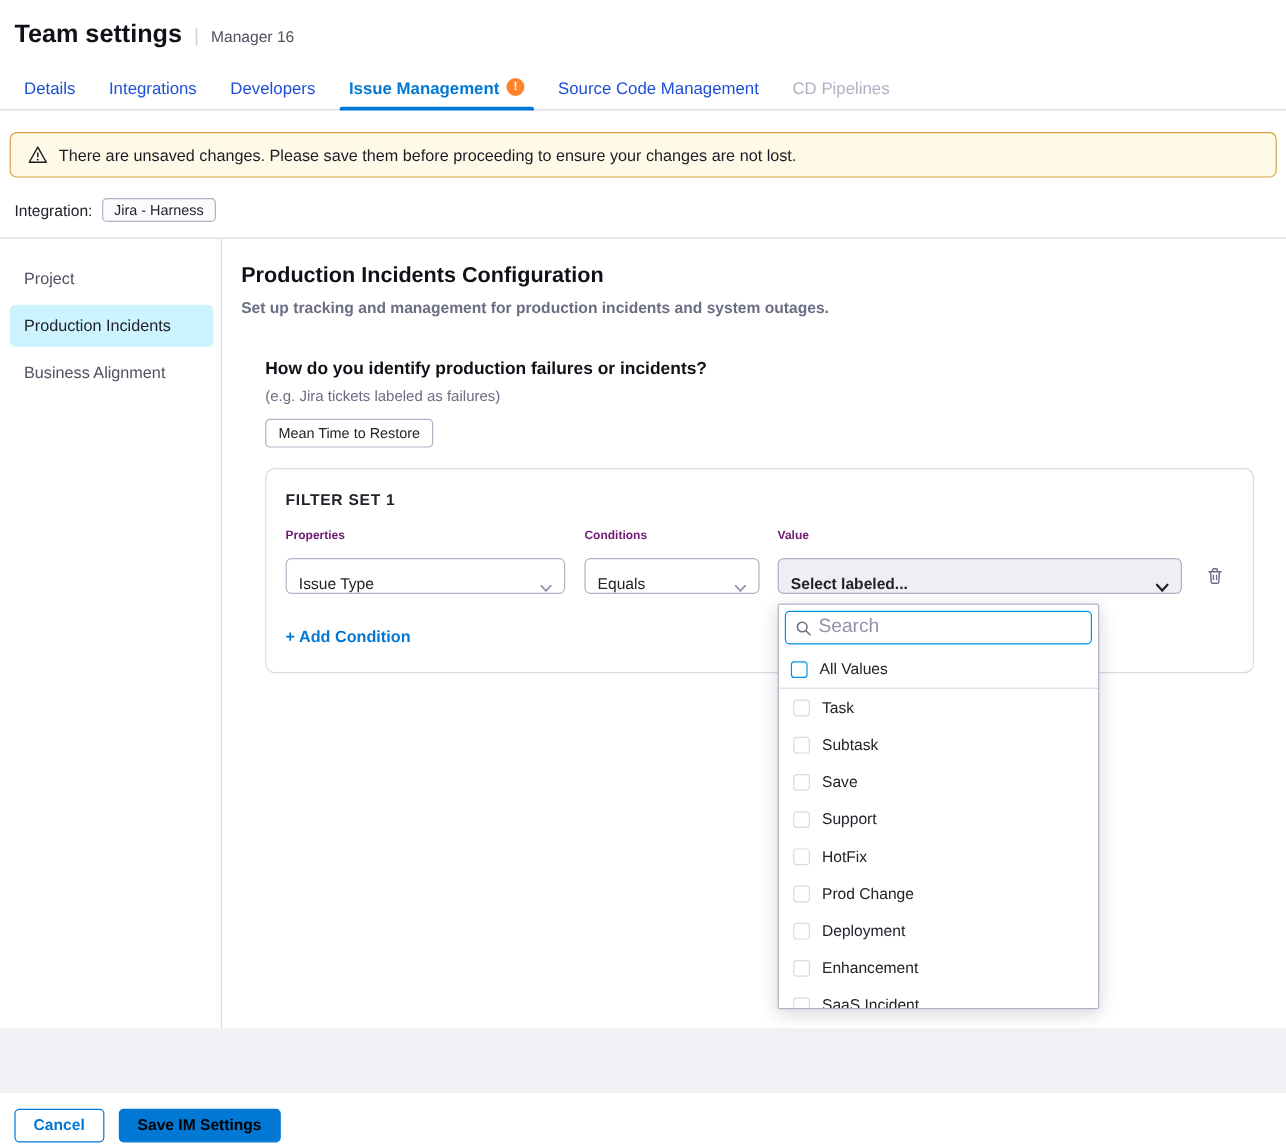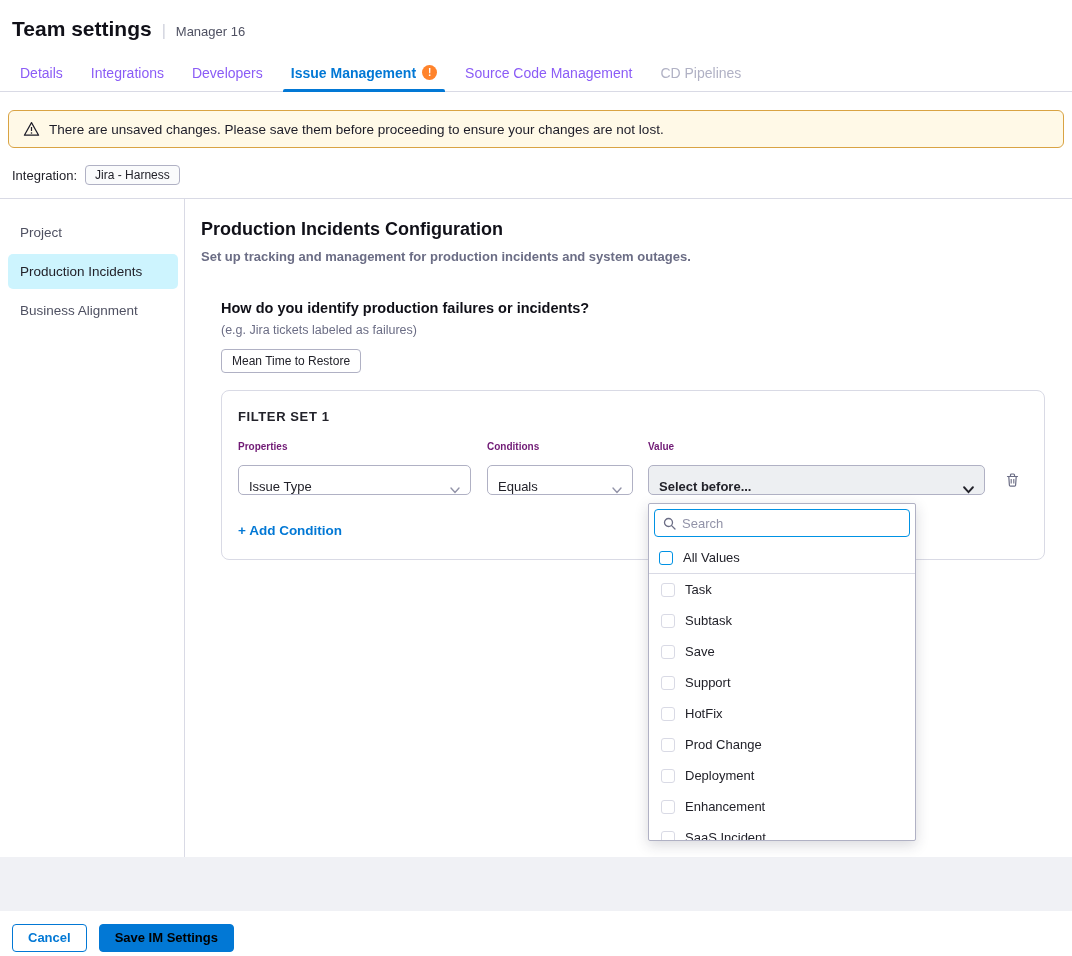--- a/index.html
+++ b/index.html
@@ -6,21 +6,21 @@
   html,body { width: 1072px; height: 956px; background: #fff; font-family: "Liberation Sans", sans-serif; color: #22222a; overflow: hidden; }
 
   
   .page-header { display:flex; align-items:baseline; gap:10px; padding: 17px 12px 13px 12px; }
   .page-title { font-size: 21px; font-weight: bold; color:#101018; }
   .title-sep { color:#cfd1dc; font-size:16px; }
   .title-sub { font-size: 13px; color:#4f5162; }
 
   
   .tabbar { display:flex; align-items:stretch; border-bottom:1px solid #d9dae5; padding:0 6px; height:38px; }
-  .tab { display:flex; align-items:center; gap:6px; padding:0 14px; font-size:14px; color:#8b5cf6; cursor:pointer; position:relative; }
+  .tab { display:flex; align-items:center; gap:6px; padding:0 14px; font-size:14px; color:#1d4ed8; cursor:pointer; position:relative; }
   .tab.active { color:#0278d5; font-weight:bold; }
   .tab.active::after { content:""; position:absolute; left:6px; right:6px; bottom:-1px; height:3px; background:#0278d5; border-radius:2px 2px 0 0; }
   .tab.disabled { color:#b0b1c4; }
   .tab-badge { width:15px; height:15px; border-radius:50%; background:#ff832b; color:#fff; font-size:10px; font-weight:bold; display:flex; align-items:center; justify-content:center; }
 
   
   .banner { margin: 18px 8px 8px 8px; background:#fff9e7; border:1px solid #d9a343; border-radius:6px; padding: 10px 14px; display:flex; align-items:center; gap:9px; font-size:13.5px; color:#1c1c28; }
   .banner svg { flex:0 0 auto; }
 
   
@@ -54,21 +54,21 @@
   .select .chev { color:#9293a8; display:flex; }
   .select.value-select { background:#edeff2; font-weight:bold; }
   .select.value-select .chev { color:#22222a; }
   .trash-btn { margin-left:20px; cursor:pointer; display:flex; align-items:center; }
   .add-condition { margin-top:28px; color:#0278d5; font-size:13.5px; font-weight:bold; cursor:pointer; display:inline-block; }
 
   
   .value-wrap { position:relative; width:337px; }
   .dropdown-panel { position:absolute; top:38px; left:0; width:268px; height:338px; background:#fff; border:1px solid #b0b1c4; box-shadow:0 4px 14px rgba(40,41,61,0.18); z-index:10; overflow:hidden; border-radius:2px; }
   .search-box { margin:5px; height:28px; border:1.5px solid #0092e4; border-radius:4px; display:flex; align-items:center; padding:0 8px; gap:6px; background:#fff; }
-  .search-box input { border:none; outline:none; flex:1; font-size:13px; font-family:"Liberation Sans",sans-serif; color:#22222a; background:transparent; }
+  .search-box input { border:none; outline:none; flex:1; font-size:16px; font-family:"Liberation Sans",sans-serif; color:#22222a; background:transparent; }
   .search-box input::placeholder { color:#9293a8; }
   .option-row { display:flex; align-items:center; gap:10px; padding:8px 12px; font-size:13px; color:#22222a; cursor:pointer; }
   .all-values-row { border-bottom:1px solid #d9dae5; padding:8px 10px; }
   .cb { width:14px; height:14px; border:1.5px solid #d9dae5; border-radius:3px; background:#fff; flex:0 0 auto; }
   .cb.blue { border-color:#0092e4; }
 
   
   .gray-strip { height:54px; background:#f0f1f5; }
   .footer { height:53px; display:flex; align-items:center; gap:12px; padding:0 12px; background:#fff; }
   .btn { height:28px; border-radius:4px; font-size:13px; font-weight:bold; padding:0 15px; display:flex; align-items:center; cursor:pointer; font-family:"Liberation Sans",sans-serif; }
@@ -158,21 +158,21 @@
             <span>Equals</span>
             <span class="chev">
               <svg width="10" height="7" viewBox="0 0 10 7">
                   <path d="M1 1 L5 5.4 L9 1" stroke="currentColor" stroke-width="1.4" fill="none" stroke-linecap="round"></path>
                 </svg>
             </span>
           </div>
 
           <div class="value-wrap">
             <div class="select value-select">
-              <span>Select before...</span>
+              <span>Select labeled...</span>
               <span class="chev">
                 <svg width="11" height="8" viewBox="0 0 10 7">
                     <path d="M1 1 L5 5.4 L9 1" stroke="currentColor" stroke-width="1.7" fill="none" stroke-linecap="round"></path>
                   </svg>
               </span>
             </div>
 
             <div class="dropdown-panel">
               <div class="search-box">
                 <svg width="13" height="13" viewBox="0 0 13 13" fill="none">

